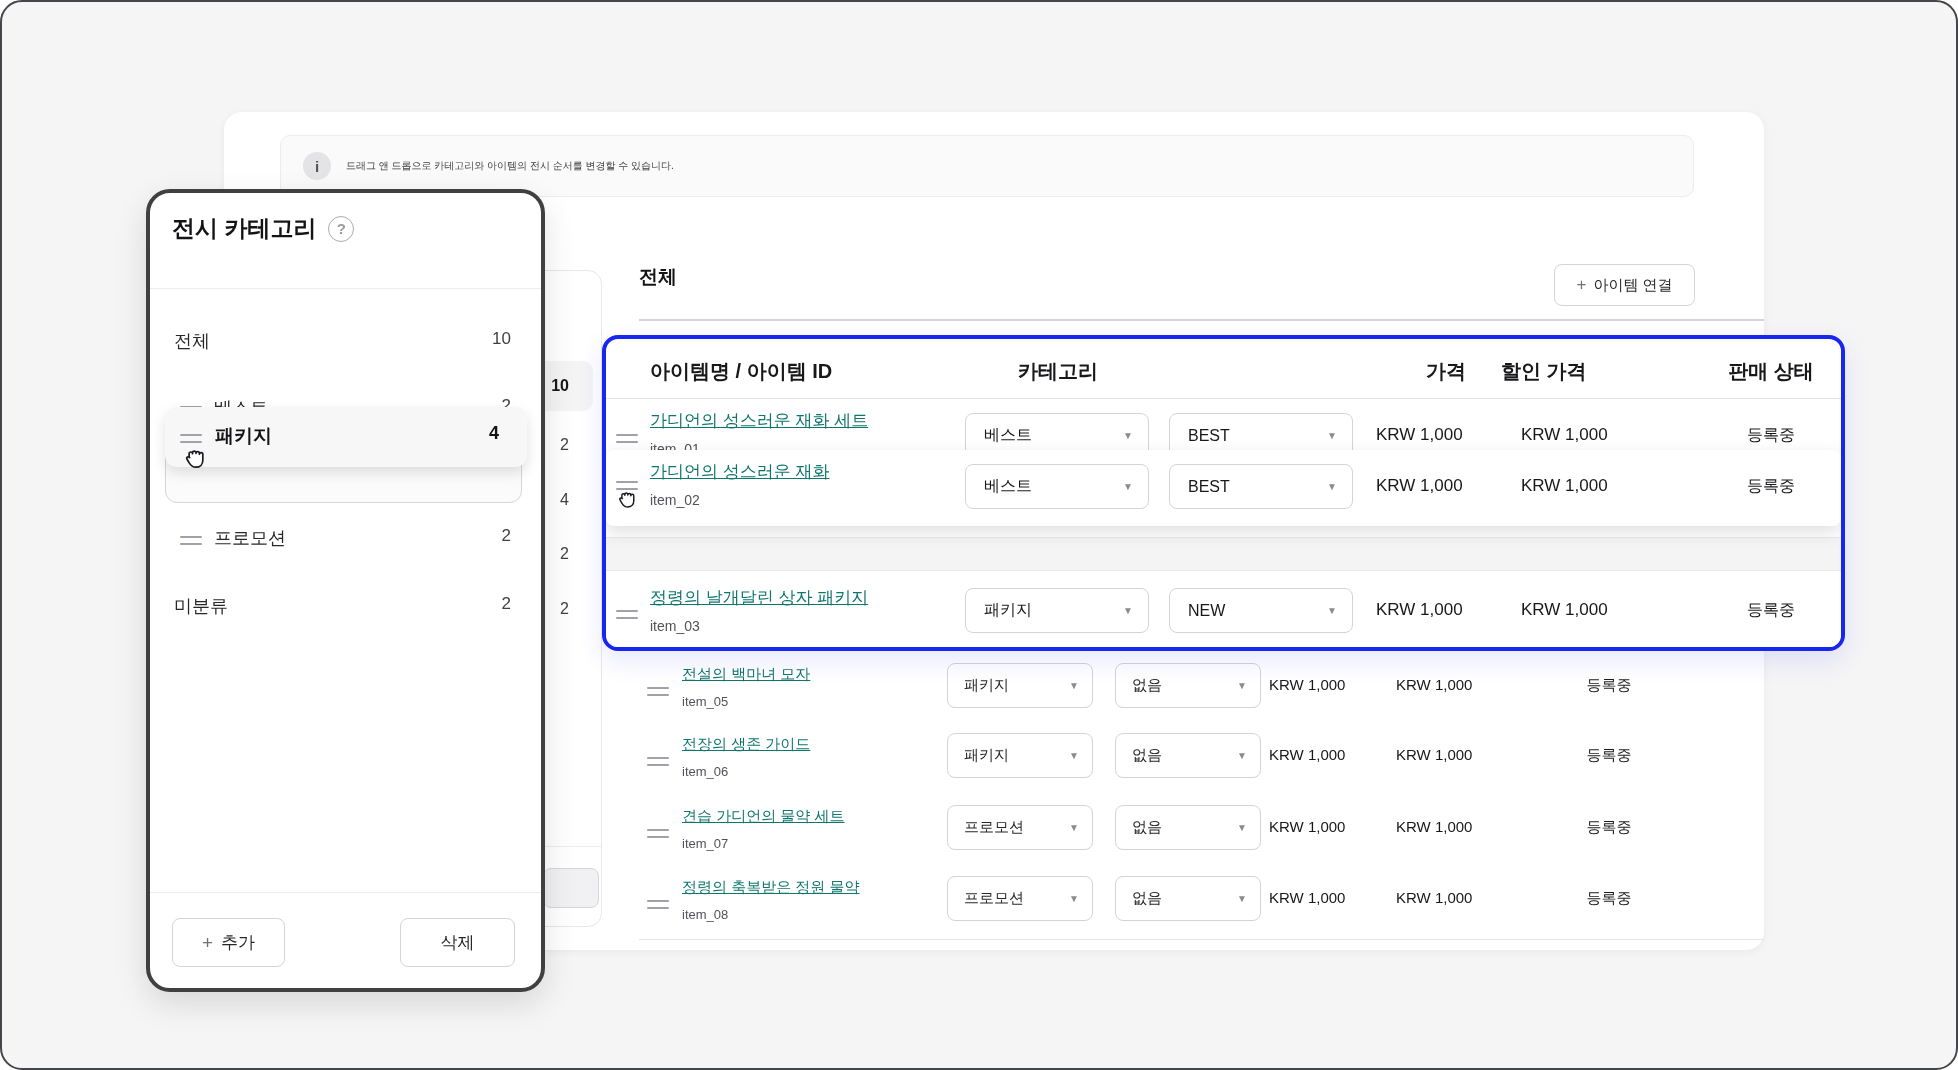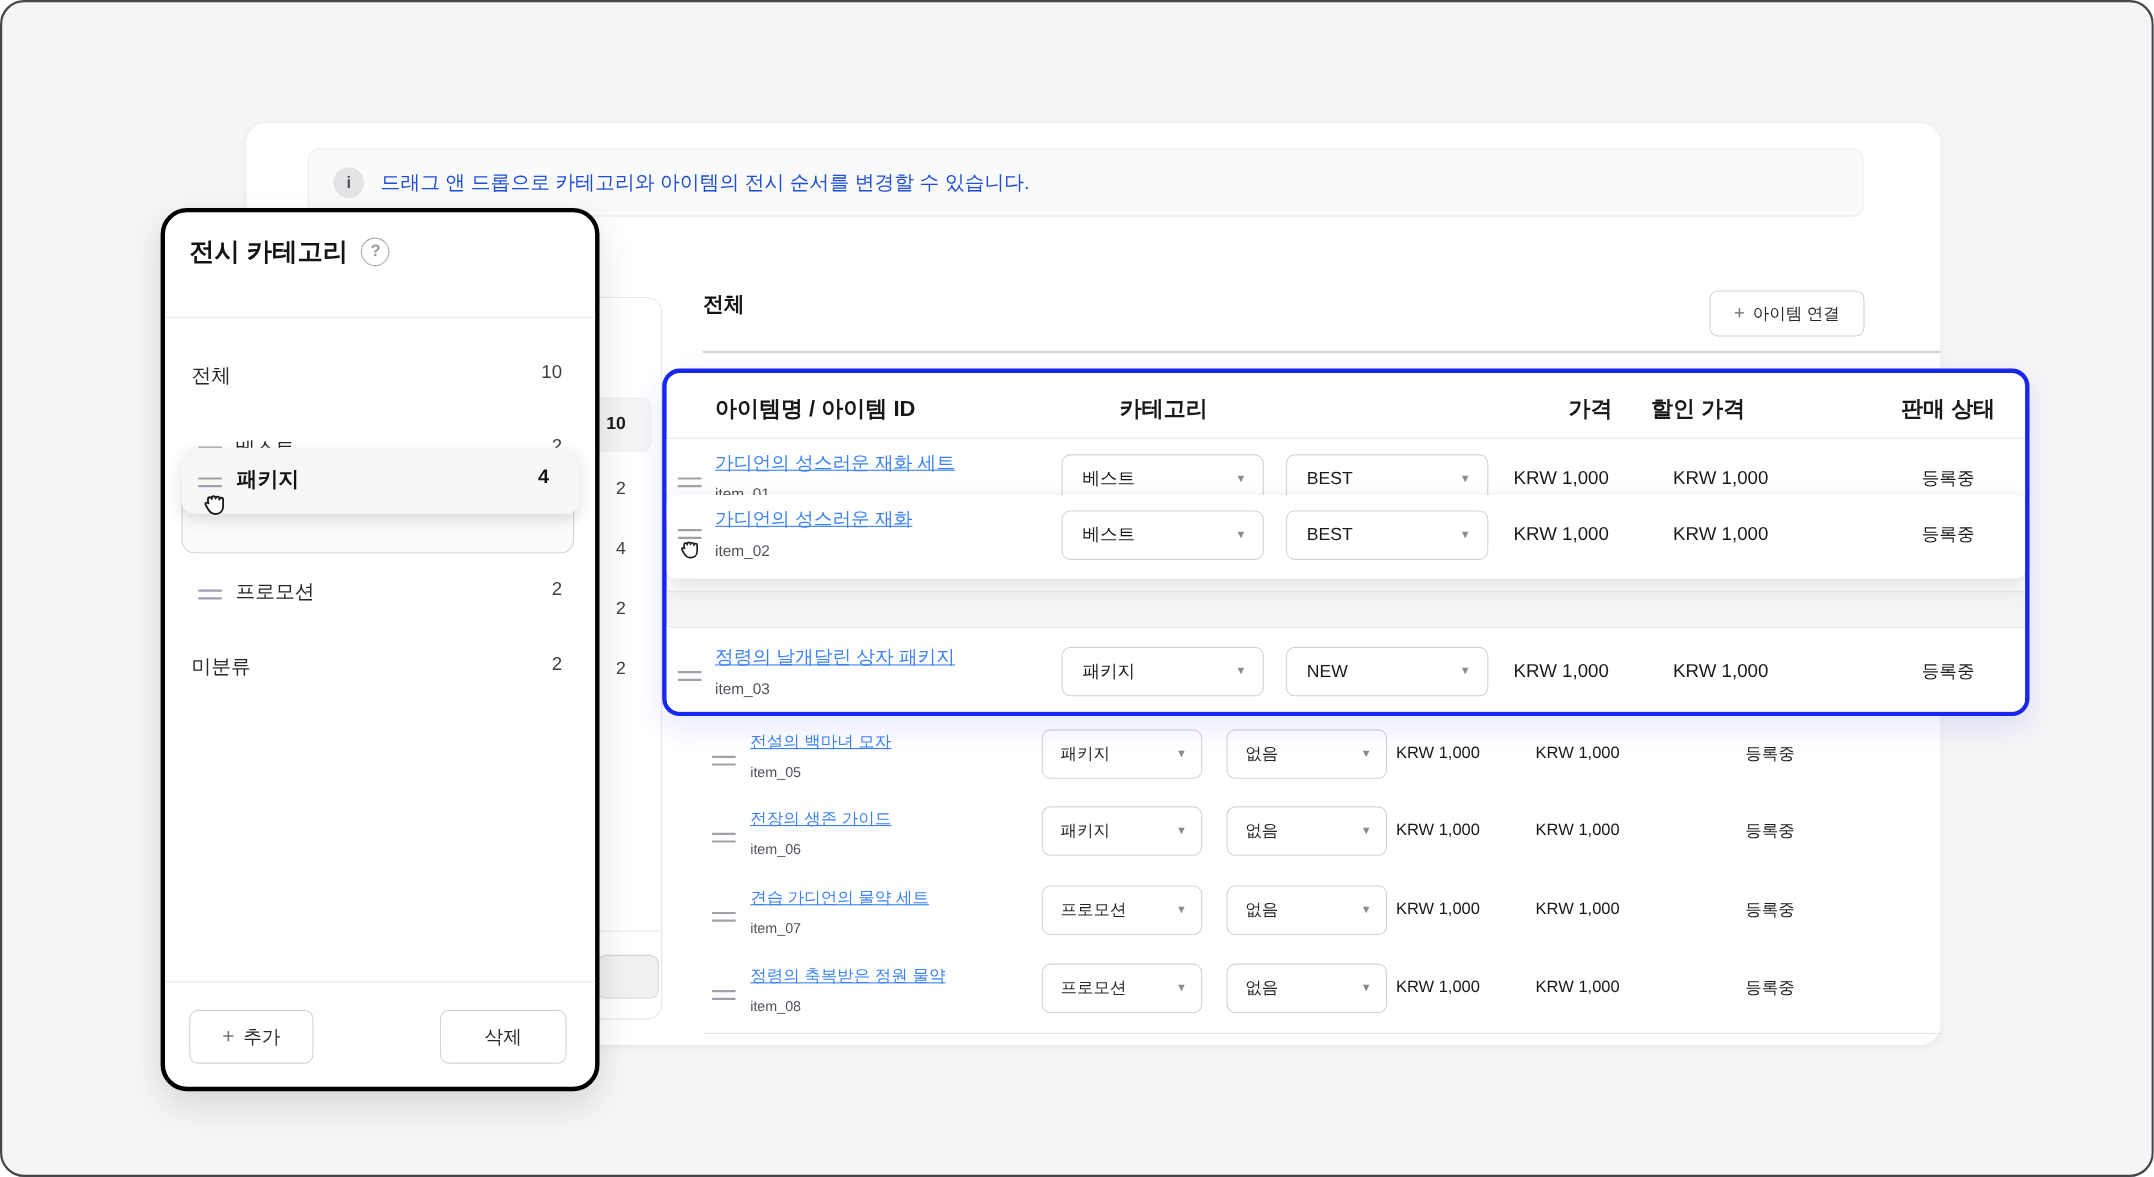--- a/index.html
+++ b/index.html
@@ -11,21 +11,21 @@
 
   
   .main-card { position:absolute; left:222px; top:110px; width:1540px; height:838px;
                background:#fff; border-radius:18px; box-shadow:0 2px 8px rgba(0,0,0,.05); }
 
   .banner { position:absolute; left:56px; top:23px; width:1414px; height:62px;
             background:#fafafa; border:1px solid #ececee; border-radius:10px;
             display:flex; align-items:center; padding-left:22px; gap:15px; }
   .info-ic { width:28px; height:28px; border-radius:50%; background:#e4e4e7; color:#52525b;
              font-weight:bold; font-size:15px; display:flex; align-items:center; justify-content:center; }
-  .banner-text { font-size:18px; color:#1d4ed8; }
+  .banner-text { font-size:10px; color:#404040; }
 
   
   .bg-cat-card { position:absolute; left:114px; top:158px; width:264px; height:657px;
                  background:#fff; border:1px solid #e7e7ea; border-radius:14px; }
   .bg-row { position:absolute; left:8px; right:8px; height:50px; display:flex;
             align-items:center; justify-content:flex-end; padding-right:24px;
             font-size:16px; color:#3f3f46; }
   .bg-row.sel { background:#f4f4f5; border-radius:10px; font-weight:bold; color:#18181b; }
   .bg-divider { position:absolute; left:0; right:0; top:575px; height:1px; background:#ececee; }
   .bg-btn { position:absolute; left:204px; top:597px; width:56px; height:40px;
@@ -38,21 +38,21 @@
               display:flex; align-items:center; justify-content:center; gap:7px;
               font-size:15px; color:#27272a; }
   .link-btn .plus { color:#71717a; font-size:17px; }
   .sec-divider { position:absolute; left:415px; top:207px; width:1125px; height:2px; background:#d4d4d8; }
 
   
   .u-row { position:absolute; left:415px; width:1125px; height:62px; }
   .handle { position:absolute; width:22px; }
   .handle i { display:block; height:2px; background:#a1a1aa; border-radius:1px; margin-top:5px; }
   .u-row .handle { left:8px; top:20px; }
-  .item-link { position:absolute; font-size:15px; color:#3b82f6; text-decoration:underline; white-space:nowrap; }
+  .item-link { position:absolute; font-size:15px; color:#0f766e; text-decoration:underline; white-space:nowrap; }
   .u-row .item-link { left:43px; top:3px; }
   .item-id { position:absolute; font-size:13px; color:#52525b; }
   .u-row .item-id { left:43px; top:32px; }
   .select { position:absolute; background:#fff; border:1px solid #d4d4d8; border-radius:8px;
             display:flex; align-items:center; justify-content:space-between; }
   .u-row .select { width:146px; height:45px; top:1px; font-size:15px; color:#27272a;
                    padding:0 13px 0 16px; }
   .u-row .sel-cat { left:308px; }
   .u-row .sel-badge { left:476px; }
   .caret { color:#8a8a92; font-size:10px; }
@@ -88,21 +88,21 @@
   .hl-row .p2 { left:915px; width:120px; top:26px; }
   .hl-row .status { left:1100px; width:130px; top:26px; font-size:16px; }
   .hl-row.dragging { border-radius:8px; box-shadow:0 6px 18px rgba(0,0,0,.13); z-index:4; }
   .drop-band { position:absolute; left:0; width:100%; top:198px; height:34px;
                background:#f4f4f5; border-top:1px solid #e9e9ec; border-bottom:1px solid #e9e9ec; }
 
   .hand { position:absolute; z-index:9; }
 
   
   .cat-panel { position:absolute; left:144px; top:187px; width:399px; height:803px;
-               background:#fff; border:4px solid #000000; border-radius:24px;
+               background:#fff; border:4px solid #404040; border-radius:24px;
                box-shadow:0 12px 32px rgba(0,0,0,.12); z-index:6; }
   .cp-title { position:absolute; left:22px; top:20px; font-size:23px; font-weight:bold; color:#141417;
               display:flex; align-items:center; gap:12px; }
   .q-ic { width:26px; height:26px; border-radius:50%; border:1.5px solid #ababb2; color:#9a9aa2;
           font-size:15px; font-weight:bold; display:flex; align-items:center; justify-content:center; }
   .cp-divider { position:absolute; left:0; right:0; top:95px; height:1px; background:#ececee; }
   .cp-row { position:absolute; left:0; width:100%; height:46px; font-size:18px; color:#27272a; }
   .cp-row .label { position:absolute; top:11px; }
   .cp-row .count { position:absolute; right:30px; top:11px; font-size:17px; color:#3f3f46; }
   .cp-row .handle { left:30px; top:16px; }

